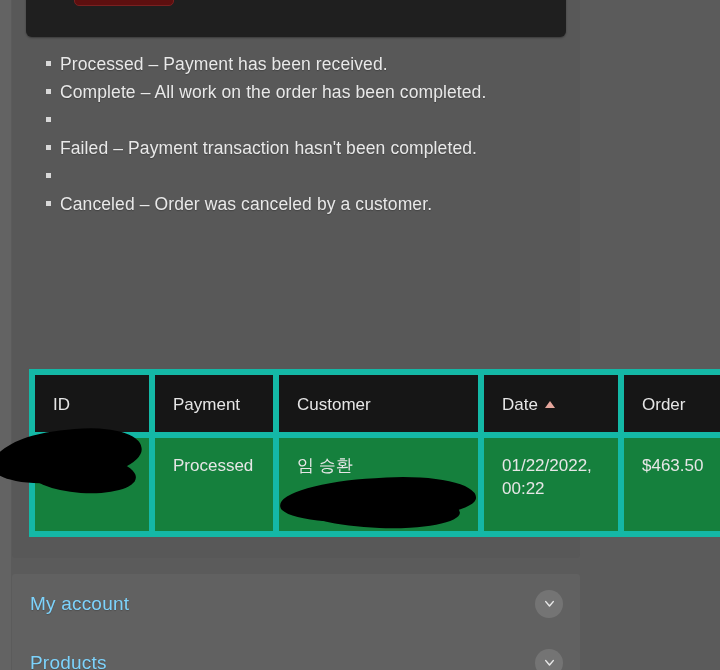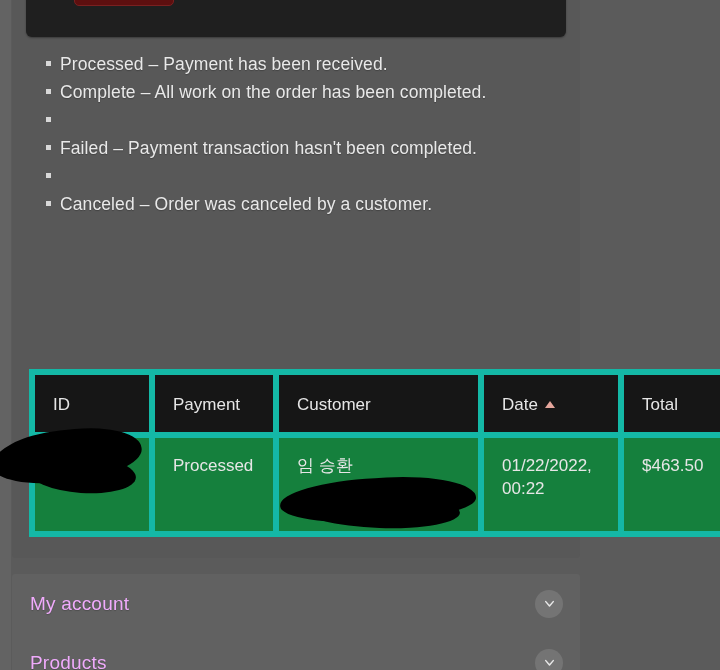--- a/index.html
+++ b/index.html
@@ -180,21 +180,21 @@
   }
   .acc-row {
     position: relative;
     height: 59px;
     display: flex;
     align-items: center;
     padding: 0 18px 0 18px;
     box-sizing: border-box;
   }
   .acc-label {
-    color: #f0abfc;
+    color: #7dd3fc;
     font-size: 19px;
     letter-spacing: .2px;
     text-shadow: 0 1px 1px rgba(0,0,0,.2);
   }
   .acc-toggle {
     position: absolute;
     right: 17px;
     top: 50%;
     margin-top: -14px;
     width: 28px;
@@ -260,21 +260,21 @@
           <th>
             <span>Payment</span>
           </th>
           <th>
             <span>Customer</span>
           </th>
           <th>
             <span>Date</span><span class="sort-arrow"></span>
           </th>
           <th>
-            <span>Total</span>
+            <span>Order</span>
           </th>
         </tr>
       </thead>
       <tbody>
         <tr>
           <td></td>
           <td>Processed</td>
           <td>
             <div>임 승환</div>
             <div></div>

